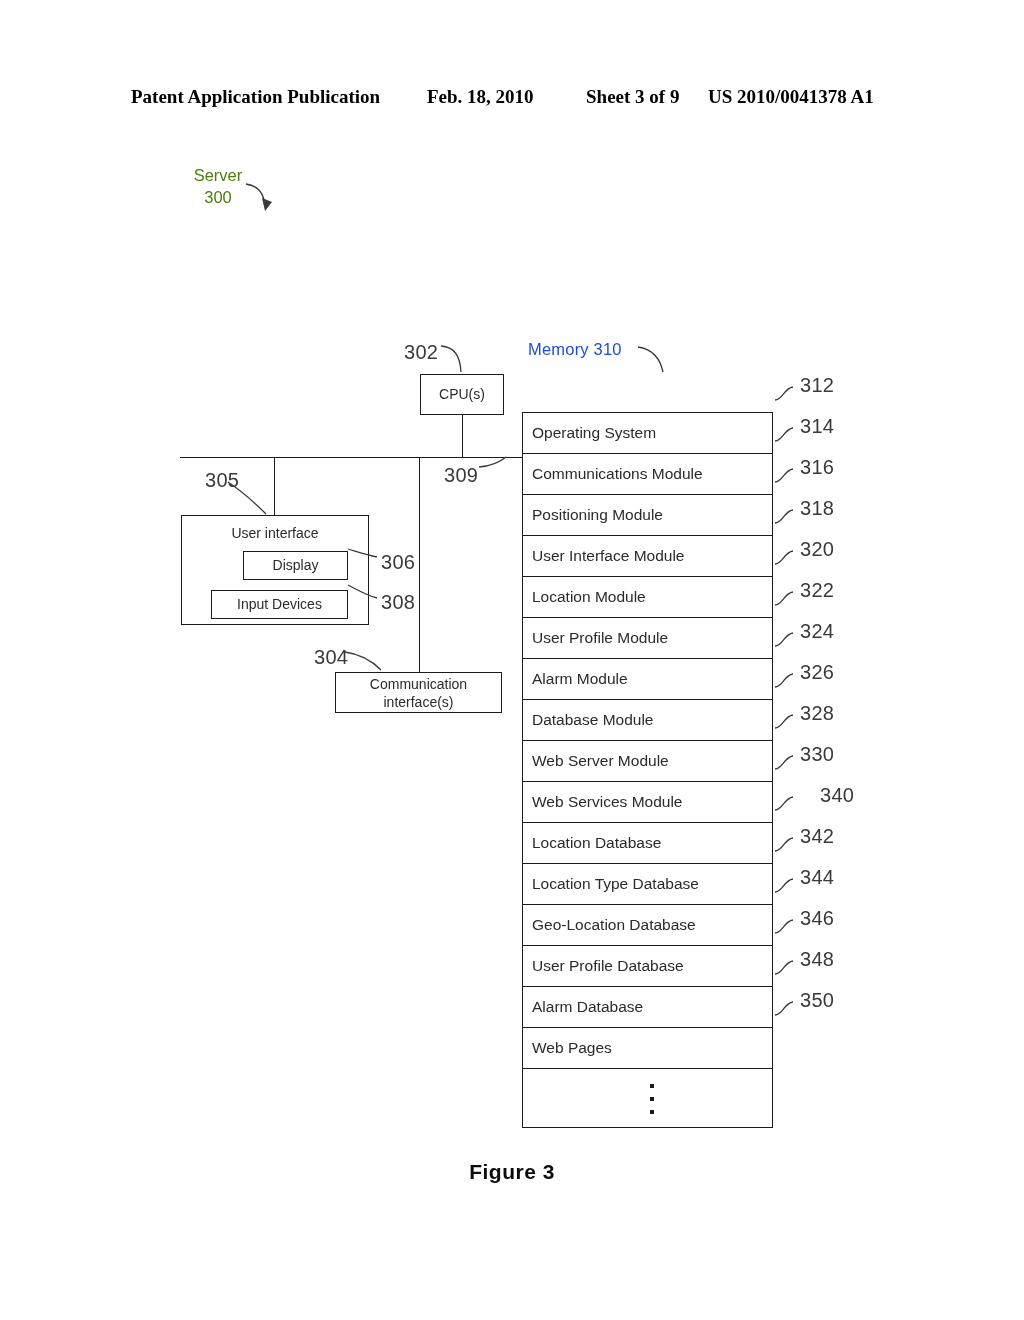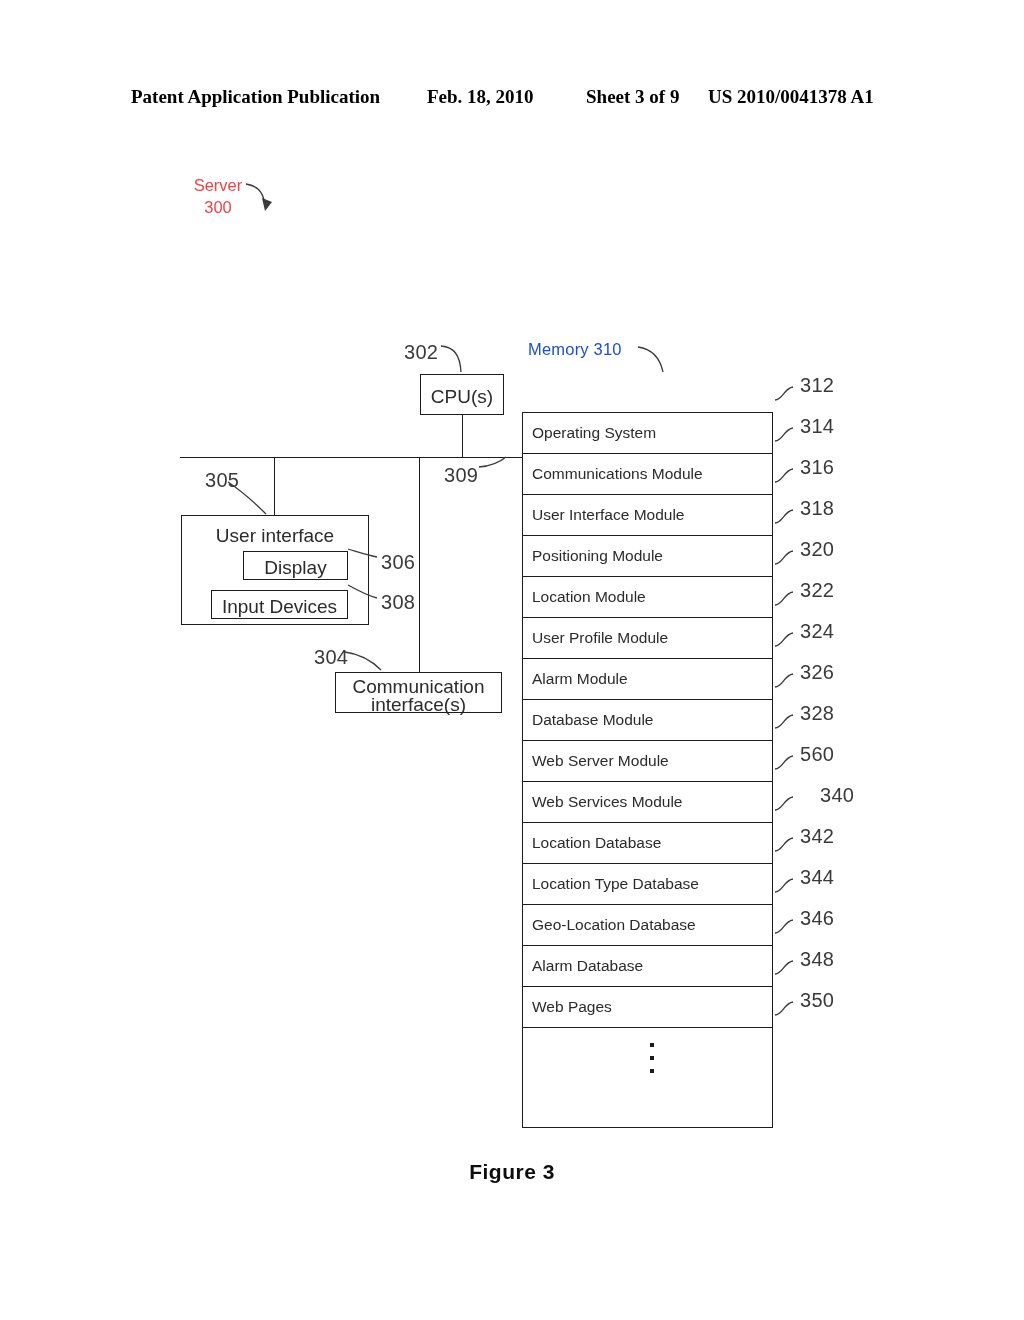--- a/index.html
+++ b/index.html
@@ -57,35 +57,35 @@
     position: absolute;
     border: 1.5px solid #1c1c1c;
     box-sizing: border-box;
     background: transparent;
   }
   .box-label {
     position: absolute;
     left: 0;
     width: 100%;
     text-align: center;
-    font-size: 19px;
+    font-size: 14px;
     color: #2b2b2b;
     white-space: nowrap;
   }
 
   
   #server-label {
     position: absolute;
     left: 178px;
-    top: 174px;
+    top: 164px;
     width: 80px;
     text-align: center;
     line-height: 22px;
     font-size: 16.5px;
-    color: #ef4444;
+    color: #4d7c0f;
   }
 
   
   #memory-box {
     position: absolute;
     left: 522px;
     top: 372px;
     width: 251px;
     height: 716px;
     border: 1.5px solid #1c1c1c;
@@ -207,26 +207,26 @@
 <div class="refnum" style="left:314px; top:646px;">304</div>
 
 <div id="memory-box">
     <div class="mem-row">
       <span>Operating System</span>
     </div>
     <div class="mem-row">
       <span>Communications Module</span>
     </div>
     <div class="mem-row">
+      <span>Positioning Module</span>
+    </div>
+    <div class="mem-row">
       <span>User Interface Module</span>
     </div>
     <div class="mem-row">
-      <span>Positioning Module</span>
-    </div>
-    <div class="mem-row">
       <span>Location Module</span>
     </div>
     <div class="mem-row">
       <span>User Profile Module</span>
     </div>
     <div class="mem-row">
       <span>Alarm Module</span>
     </div>
     <div class="mem-row">
       <span>Database Module</span>
@@ -238,20 +238,23 @@
       <span>Web Services Module</span>
     </div>
     <div class="mem-row">
       <span>Location Database</span>
     </div>
     <div class="mem-row">
       <span>Location Type Database</span>
     </div>
     <div class="mem-row">
       <span>Geo-Location Database</span>
+    </div>
+    <div class="mem-row">
+      <span>User Profile Database</span>
     </div>
     <div class="mem-row">
       <span>Alarm Database</span>
     </div>
     <div class="mem-row">
       <span>Web Pages</span>
     </div>
     <div class="mem-row last" id="mem-ellipsis">
       <span class="dot"></span>
       <span class="dot"></span>
@@ -262,21 +265,21 @@
 <div id="memory-refs">
     <div class="refnum" style="left: 800px; top: 374px;">312</div>
     <div class="refnum" style="left: 800px; top: 415px;">314</div>
     <div class="refnum" style="left: 800px; top: 456px;">316</div>
     <div class="refnum" style="left: 800px; top: 497px;">318</div>
     <div class="refnum" style="left: 800px; top: 538px;">320</div>
     <div class="refnum" style="left: 800px; top: 579px;">322</div>
     <div class="refnum" style="left: 800px; top: 620px;">324</div>
     <div class="refnum" style="left: 800px; top: 661px;">326</div>
     <div class="refnum" style="left: 800px; top: 702px;">328</div>
-    <div class="refnum" style="left: 800px; top: 743px;">560</div>
+    <div class="refnum" style="left: 800px; top: 743px;">330</div>
     <div class="refnum" style="left: 820px; top: 784px;">340</div>
     <div class="refnum" style="left: 800px; top: 825px;">342</div>
     <div class="refnum" style="left: 800px; top: 866px;">344</div>
     <div class="refnum" style="left: 800px; top: 907px;">346</div>
     <div class="refnum" style="left: 800px; top: 948px;">348</div>
     <div class="refnum" style="left: 800px; top: 989px;">350</div>
   </div>
 
 <svg id="leaders" viewBox="0 0 1024 1320">
 

